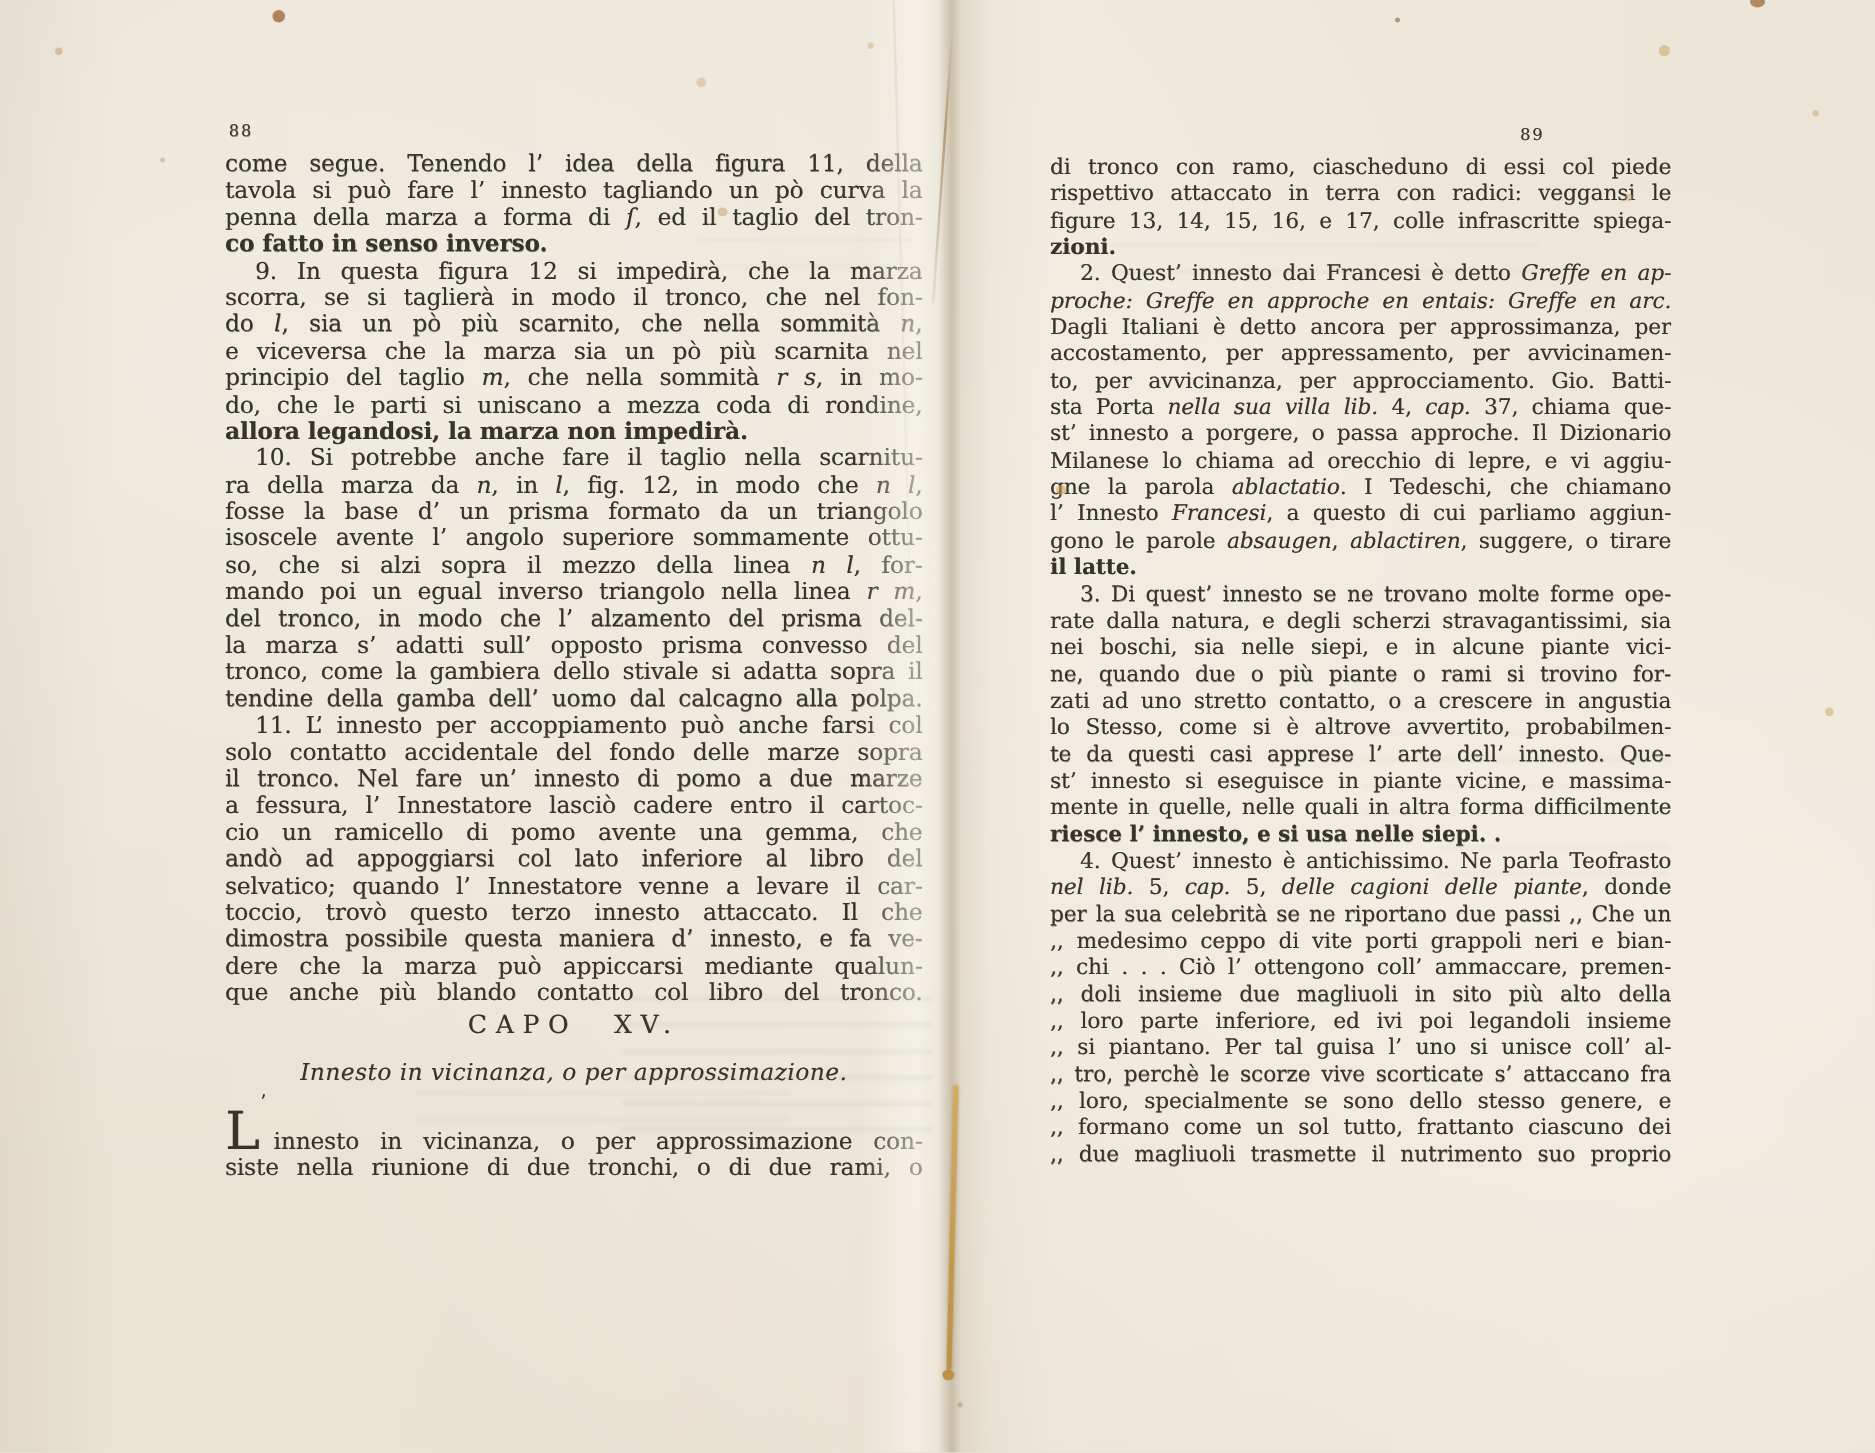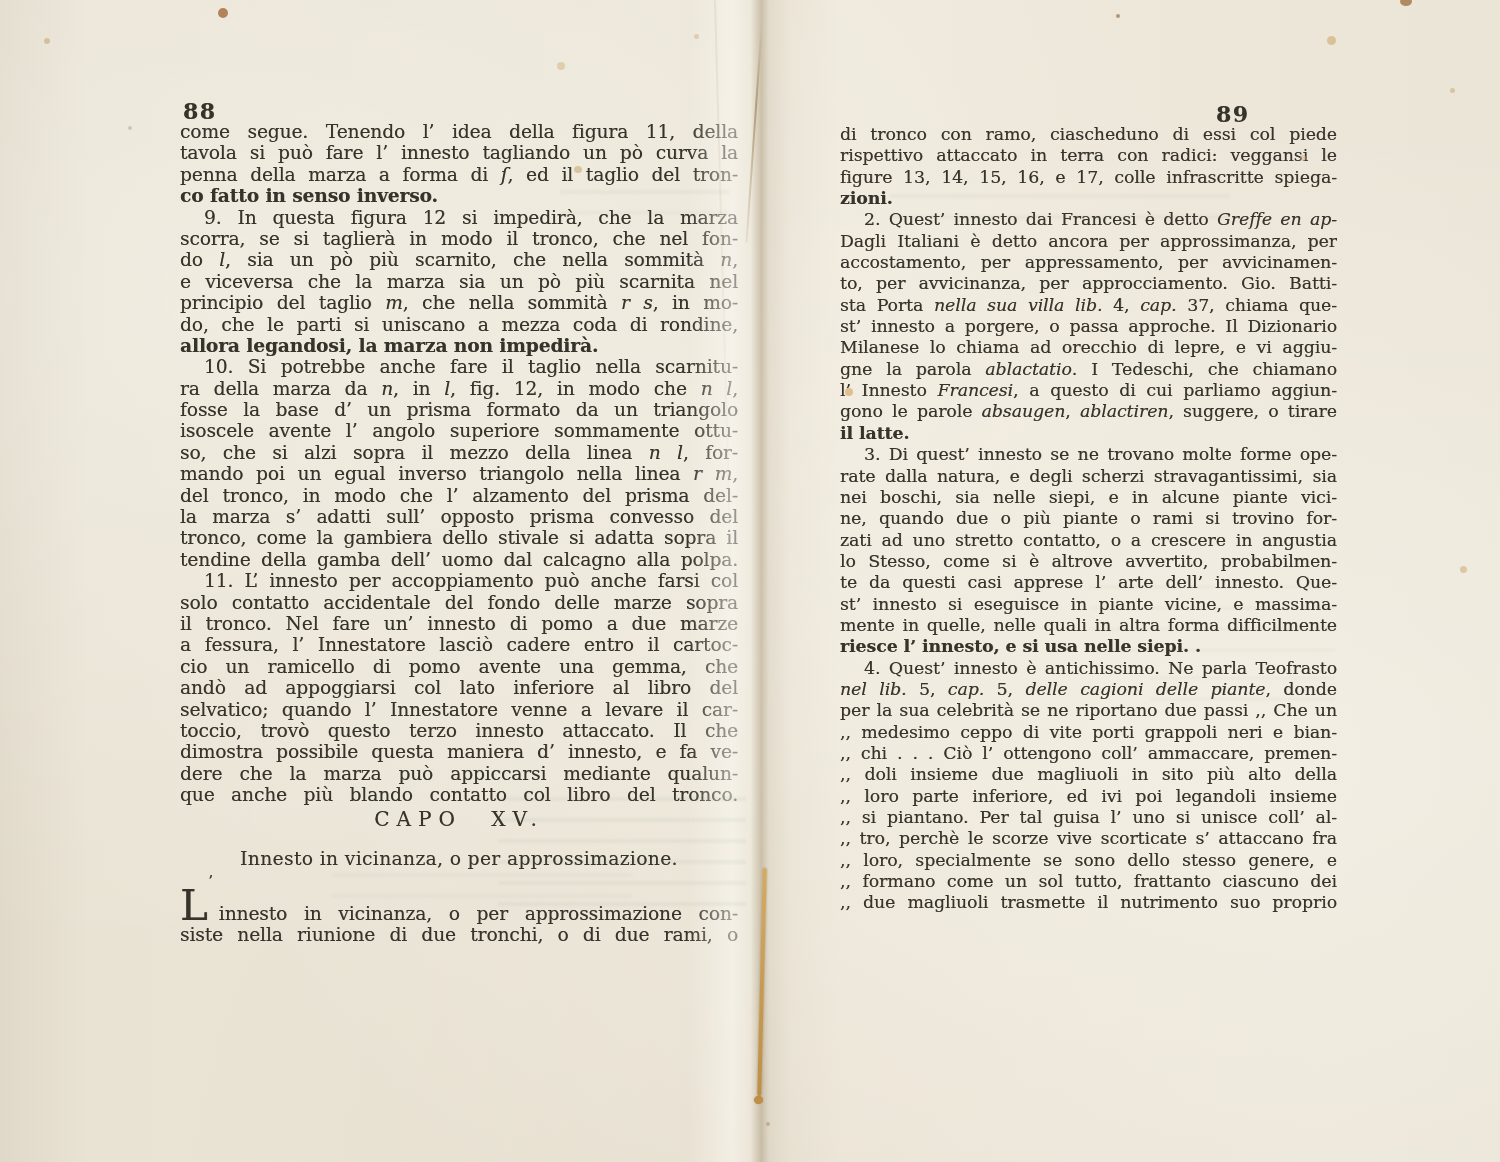--- a/index.html
+++ b/index.html
@@ -52,31 +52,31 @@
       rgba(124,136,108,.15) 0 4px, rgba(124,136,108,0) 4px 21px);
   }
   
   .col{position:absolute;text-shadow:.3px .3px .5px rgba(50,46,38,.5);}
   #left-col{left:180px;top:121px;width:558px;font-size:18.6px;line-height:21.4px;letter-spacing:-.1px;}
   #right-col{left:840px;top:124px;width:497px;font-size:17.3px;line-height:21.35px;letter-spacing:-.05px;}
   .line{text-align:justify;text-align-last:justify;height:21.4px;overflow:hidden;}
   #right-col .line{height:21.35px;}
   .line.nojust{text-align-last:left;font-weight:bold;}
   .line.indent{text-indent:24px;}
-  .pageno{position:absolute;font-size:22px;text-shadow:.3px .3px .5px rgba(50,46,38,.5);letter-spacing:1.5px;font-weight:bold;}
+  .pageno{position:absolute;font-size:13px;text-shadow:.3px .3px .5px rgba(50,46,38,.5);letter-spacing:1.5px;}
   #pn-left{left:183px;top:98px;}
   #pn-right{left:1216px;top:101px;}
   .chapter-heading{
     position:absolute;left:180px;top:807px;width:558px;text-align:center;
     font-size:20px;letter-spacing:7px;word-spacing:16px;
     text-shadow:.3px .3px .5px rgba(50,46,38,.5);
   }
   .chapter-subtitle{
     position:absolute;left:180px;top:848px;width:558px;text-align:center;
-    font-size:18.6px;letter-spacing:.4px;
+    font-style:italic;font-size:18.6px;letter-spacing:.4px;
     text-shadow:.3px .3px .4px rgba(50,46,38,.45);
   }
   .opening{
     position:absolute;left:180px;top:903px;width:558px;
     font-size:18.6px;line-height:21.4px;letter-spacing:-.1px;
     text-shadow:.3px .3px .5px rgba(50,46,38,.5);
   }
   .opening .line{overflow:visible;}
   .bigcap{display:inline-block;position:relative;margin-right:11px;}
   .dc-letter{font-size:42px;line-height:1px;}
@@ -139,20 +139,21 @@
 
   <div>
     <div class="pageno" id="pn-right">89</div>
 
     <div class="col" id="right-col">
         <div class="line"><span>di tronco con ramo, ciascheduno di essi col piede</span></div>
         <div class="line"><span>rispettivo attaccato in terra con radici: veggansi le</span></div>
         <div class="line"><span>figure 13, 14, 15, 16, e 17, colle infrascritte spiega-</span></div>
         <div class="line nojust"><span>zioni.</span></div>
         <div class="line indent"><span>2. Quest’ innesto dai Francesi è detto </span><i>Greffe en ap-</i></div>
+        <div class="line"><i>proche: Greffe en approche en entais: Greffe en arc.</i></div>
         <div class="line"><span>Dagli Italiani è detto ancora per approssimanza, per</span></div>
         <div class="line"><span>accostamento, per appressamento, per avvicinamen-</span></div>
         <div class="line"><span>to, per avvicinanza, per approcciamento. Gio. Batti-</span></div>
         <div class="line"><span>sta Porta </span><i>nella sua villa lib.</i><span> 4, </span><i>cap.</i><span> 37, chiama que-</span></div>
         <div class="line"><span>st’ innesto a porgere, o passa approche. Il Dizionario</span></div>
         <div class="line"><span>Milanese lo chiama ad orecchio di lepre, e vi aggiu-</span></div>
         <div class="line"><span>gne la parola </span><i>ablactatio</i><span>. I Tedeschi, che chiamano</span></div>
         <div class="line"><span>l’ Innesto </span><i>Francesi</i><span>, a questo di cui parliamo aggiun-</span></div>
         <div class="line"><span>gono le parole </span><i>absaugen</i><span>, </span><i>ablactiren</i><span>, suggere, o tirare</span></div>
         <div class="line nojust"><span>il latte.</span></div>

